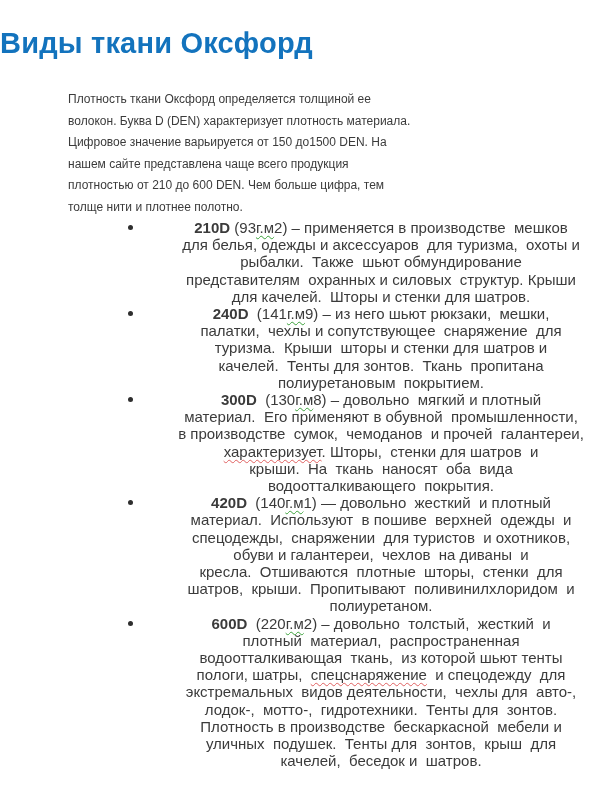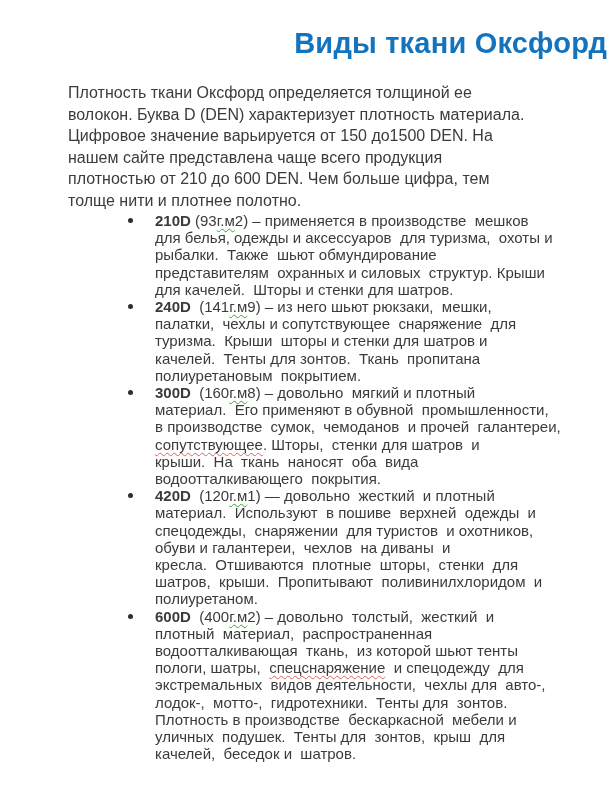--- a/index.html
+++ b/index.html
@@ -13,39 +13,40 @@
     overflow: hidden;
   }
   .page {
     position: relative;
     width: 607px;
     height: 785px;
     background: #ffffff;
   }
   .doc-title {
     margin: 25px 0 0 0;
-    text-align: right;
+    text-align: left;
     font-size: 29px;
     line-height: 36px;
     font-weight: bold;
     color: #1373bd;
     letter-spacing: 0.2px;
   }
   .intro {
-    margin: 21px 40px 0 68px;
+    margin: 28px 40px 0 68px;
     width: 500px;
-    font-size: 16px;
+    font-size: 12px;
     line-height: 21.5px;
     white-space: pre;
     color: #3b3b3b;
   }
   .density-list {
     list-style: none;
     margin: 1px 0 0 0;
     padding: 0 0 0 155px;
+    text-align: center;
   }
   .density-list li {
     position: relative;
     font-size: 15px;
     line-height: 17.2px;
     white-space: pre;
     color: #3b3b3b;
   }
   .density-list li::before {
     content: "";
@@ -92,34 +93,34 @@
       <li><span class="b">210D</span><span> (93</span><span class="sq-green">г.м</span><span>2) – применяется в производстве  мешков
 для белья, одежды и аксессуаров  для туризма,  охоты и
 рыбалки.  Также  шьют обмундирование
 представителям  охранных и силовых  структур. Крыши
 для качелей.  Шторы и стенки для шатров.</span></li>
       <li><span class="b">240D</span><span>  (141</span><span class="sq-green">г.м</span><span>9) – из него шьют рюкзаки,  мешки,
 палатки,  чехлы и сопутствующее  снаряжение  для
 туризма.  Крыши  шторы и стенки для шатров и
 качелей.  Тенты для зонтов.  Ткань  пропитана
 полиуретановым  покрытием.</span></li>
-      <li><span class="b">300D</span><span>  (160</span><span class="sq-green">г.м</span><span>8) – довольно  мягкий и плотный
+      <li><span class="b">300D</span><span>  (130</span><span class="sq-green">г.м</span><span>8) – довольно  мягкий и плотный
 материал.  Его применяют в обувной  промышленности,
 в производстве  сумок,  чемоданов  и прочей  галантереи,
-</span><span class="sq-red">сопутствующее</span><span>. Шторы,  стенки для шатров  и
+</span><span class="sq-red">характеризует</span><span>. Шторы,  стенки для шатров  и
 крыши.  На  ткань  наносят  оба  вида
 водоотталкивающего  покрытия.</span></li>
-      <li><span class="b">420D</span><span>  (120</span><span class="sq-green">г.м</span><span>1) — довольно  жесткий  и плотный
+      <li><span class="b">420D</span><span>  (140</span><span class="sq-green">г.м</span><span>1) — довольно  жесткий  и плотный
 материал.  Используют  в пошиве  верхней  одежды  и
 спецодежды,  снаряжении  для туристов  и охотников,
 обуви и галантереи,  чехлов  на диваны  и
 кресла.  Отшиваются  плотные  шторы,  стенки  для
 шатров,  крыши.  Пропитывают  поливинилхлоридом  и
 полиуретаном.</span></li>
-      <li><span class="b">600D</span><span>  (400</span><span class="sq-green">г.м</span><span>2) – довольно  толстый,  жесткий  и
+      <li><span class="b">600D</span><span>  (220</span><span class="sq-green">г.м</span><span>2) – довольно  толстый,  жесткий  и
 плотный  материал,  распространенная
 водоотталкивающая  ткань,  из которой шьют тенты
 пологи, шатры,  </span><span class="sq-red">спецснаряжение</span><span>  и спецодежду  для
 экстремальных  видов деятельности,  чехлы для  авто-,
 лодок-,  мотто-,  гидротехники.  Тенты для  зонтов.
 Плотность в производстве  бескаркасной  мебели и
 уличных  подушек.  Тенты для  зонтов,  крыш  для
 качелей,  беседок и  шатров.</span></li>
     </ul>
 </div>

